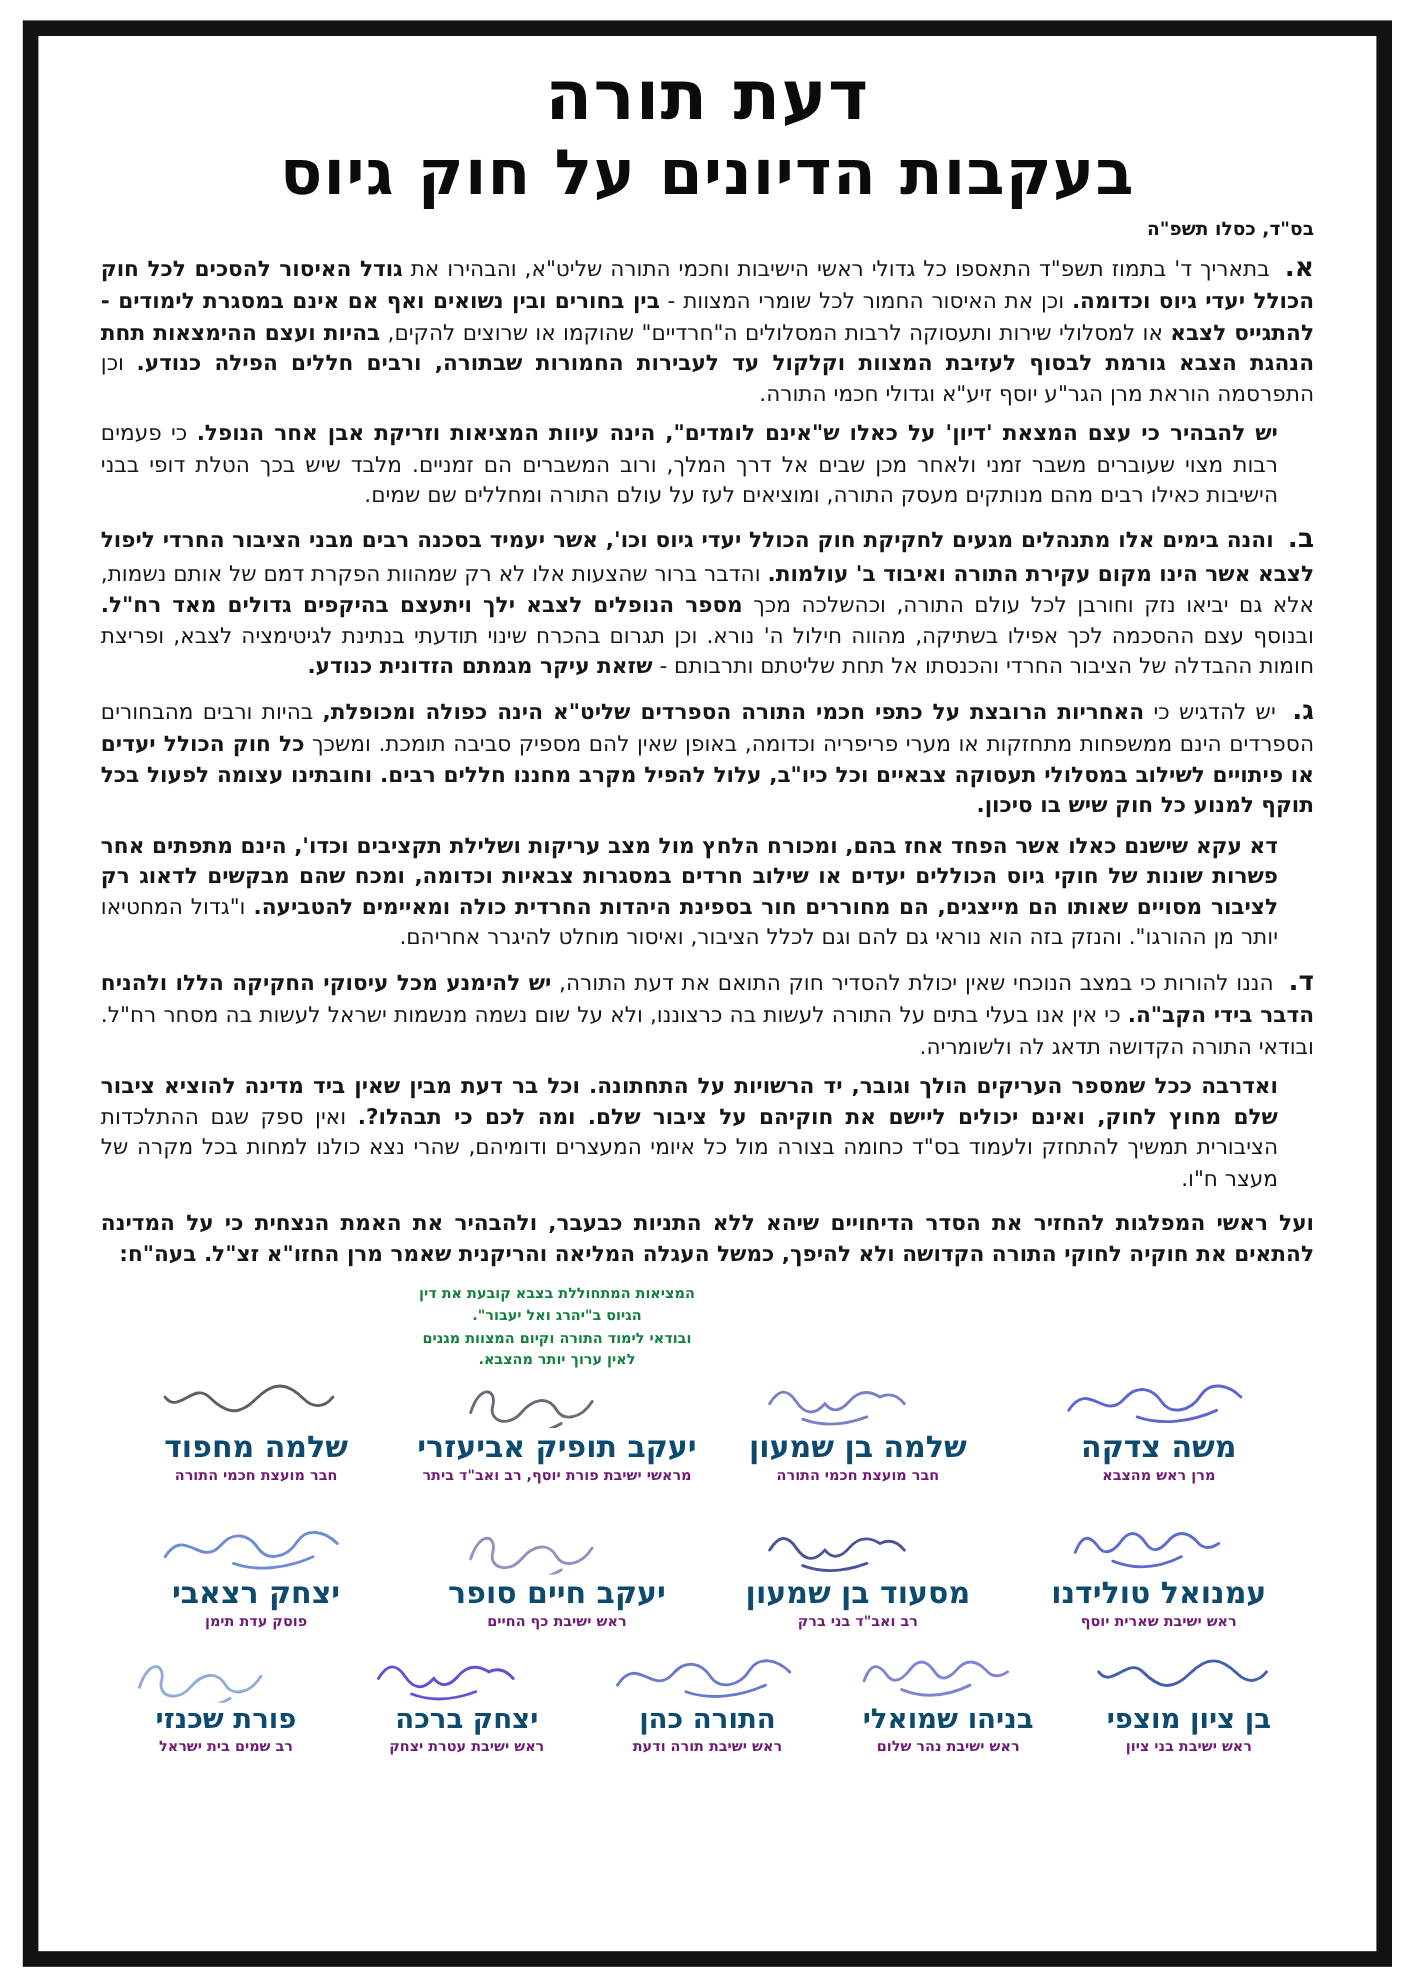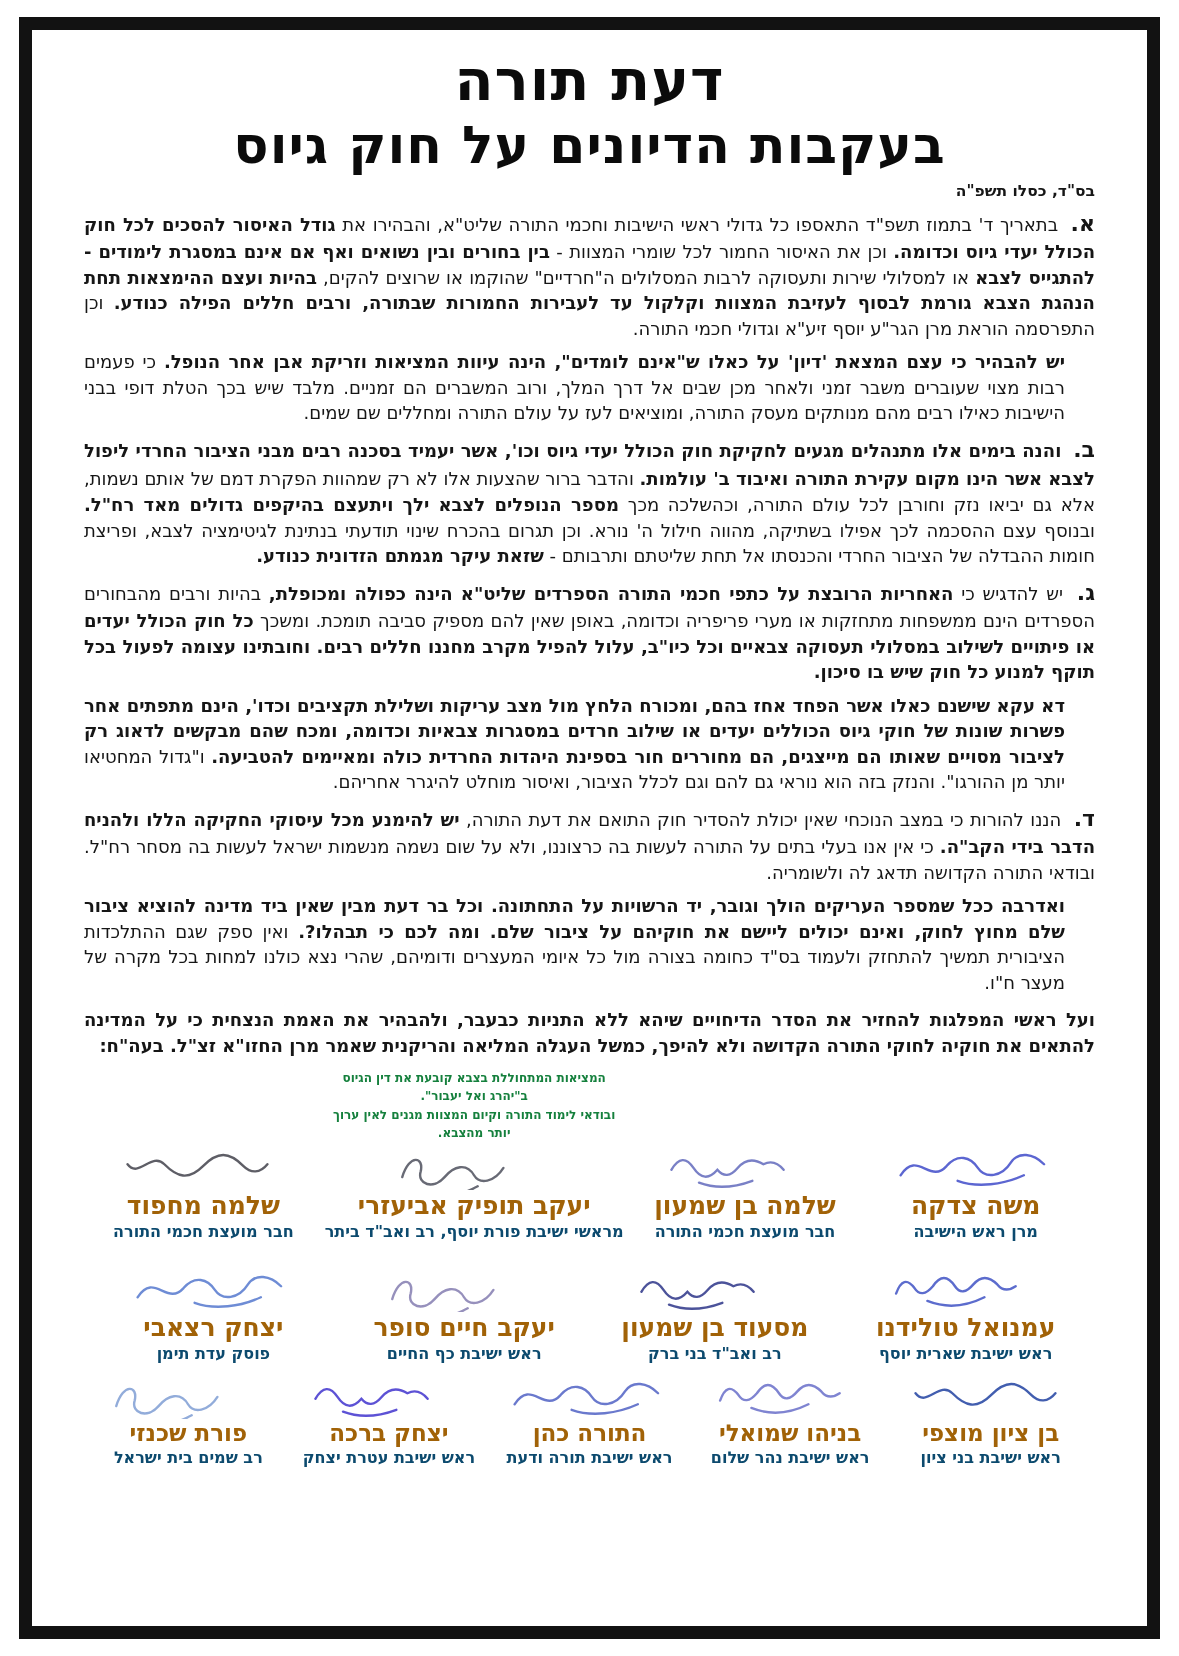--- a/index.html
+++ b/index.html
@@ -27,23 +27,23 @@
   .para.wide{margin-top:12px;}
   .marker{font-weight:800;font-size:22px;padding-left:4px;}
   .b{font-weight:bold;}
   .lead{font-weight:800;font-size:18px;line-height:1.5;}
   .sigs{margin-top:10px;padding:0 4px;}
   .sig-row{display:flex;justify-content:space-between;align-items:flex-end;margin-bottom:4px;}
   .sig-cell{flex:1 1 0;display:flex;flex-direction:column;align-items:center;justify-content:flex-end;padding:0 6px;min-height:118px;}
   .sig-row.last .sig-cell{min-height:100px;}
   .sig-note{font-size:12px;font-weight:bold;text-align:center;line-height:1.55;margin-bottom:1px;color:#15803d;}
   .sig-mark{height:46px;width:182px;margin-bottom:1px;}
-  .sig-name{font-size:25px;font-weight:800;white-space:nowrap;color:#a16207;}
+  .sig-name{font-size:25px;font-weight:800;white-space:nowrap;color:#0c4a6e;}
   .sig-row.last .sig-name{font-size:23px;}
-  .sig-title{font-size:16px;font-weight:bold;margin-top:2px;white-space:nowrap;color:#0c4a6e;}
+  .sig-title{font-size:12px;font-weight:bold;margin-top:2px;white-space:nowrap;color:#701a75;}
 </style>
 </head>
 <body>
 
 <div class="page">
   <div class="frame">
     <div class="content">
       <h1 class="title">
         <span class="t1">דעת תורה</span>
         <span class="t2">בעקבות הדיונים על חוק גיוס</span>
@@ -59,21 +59,21 @@
           <p class="para indent"><span class="b">ואדרבה ככל שמספר העריקים הולך וגובר, יד הרשויות על התחתונה. וכל בר דעת מבין שאין ביד מדינה להוציא ציבור שלם מחוץ לחוק, ואינם יכולים ליישם את חוקיהם על ציבור שלם. ומה לכם כי תבהלו?.</span><span class=""> ואין ספק שגם ההתלכדות הציבורית תמשיך להתחזק ולעמוד בס"ד כחומה בצורה מול כל איומי המעצרים ודומיהם, שהרי נצא כולנו למחות בכל מקרה של מעצר ח"ו.</span></p>
           <p class="para wide"><span class="b">ועל ראשי המפלגות להחזיר את הסדר הדיחויים שיהא ללא התניות כבעבר, ולהבהיר את האמת הנצחית כי על המדינה להתאים את חוקיה לחוקי התורה הקדושה ולא להיפך, כמשל העגלה המליאה והריקנית שאמר מרן החזו"א זצ"ל. בעה"ח:</span></p>
         </div>
       <div class="sigs">
           <div class="sig-row">
             <div class="sig-cell">
               <svg viewBox="0 0 180 50" class="sig-mark">
                 <path d="M8 34 C 26 6, 40 44, 58 24 C 70 10, 84 14, 92 26 C 100 38, 118 36, 128 20 C 136 8, 152 10, 164 22 M 70 40 C 92 48, 120 44, 142 34" fill="none" stroke="#4a55cc" stroke-width="2.6" stroke-linecap="round" opacity="0.9"></path>
               </svg>
               <div class="sig-name">משה צדקה</div>
-              <div class="sig-title">מרן ראש הישיבה</div>
+              <div class="sig-title">מרן ראש מהצבא</div>
             </div>
             <div class="sig-cell">
               <svg viewBox="0 0 180 50" class="sig-mark">
                 <path d="M10 28 q 12 -20 24 -2 t 26 2 q 10 12 22 -2 t 28 -4 q 12 -6 22 6 m -92 14 q 26 10 58 -2" fill="none" stroke="#6a72c0" stroke-width="2.6" stroke-linecap="round" opacity="0.9"></path>
               </svg>
               <div class="sig-name">שלמה בן שמעון</div>
               <div class="sig-title">חבר מועצת חכמי התורה</div>
             </div>
             <div class="sig-cell">
               <div class="sig-note">

